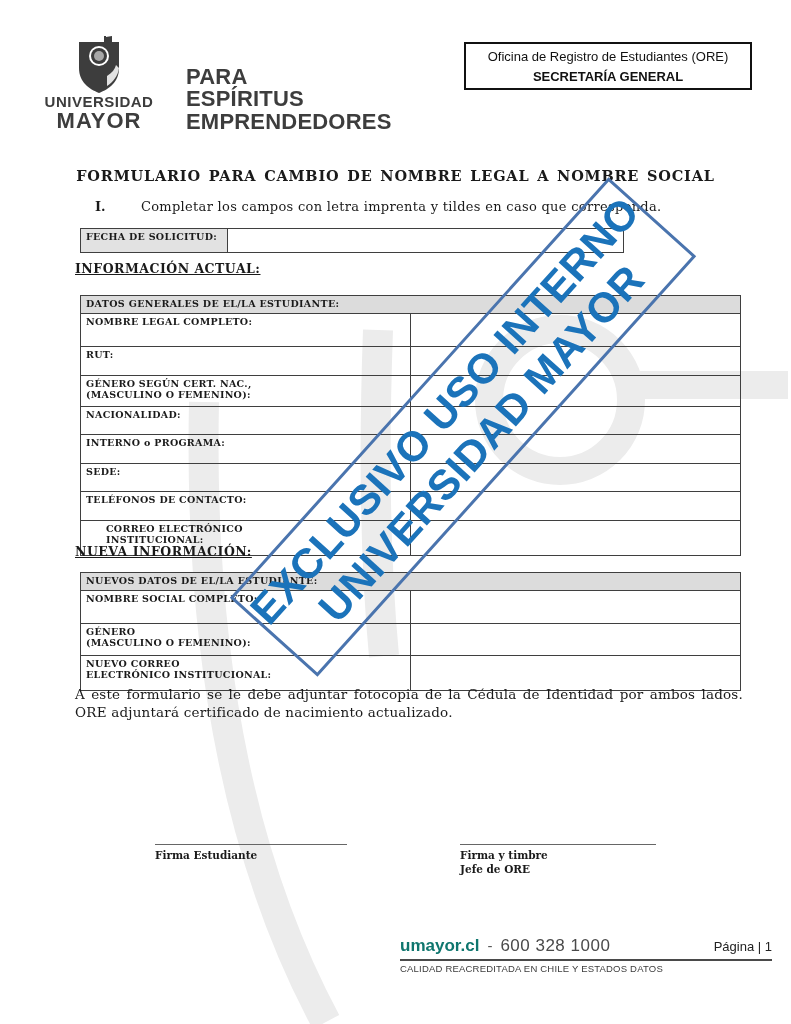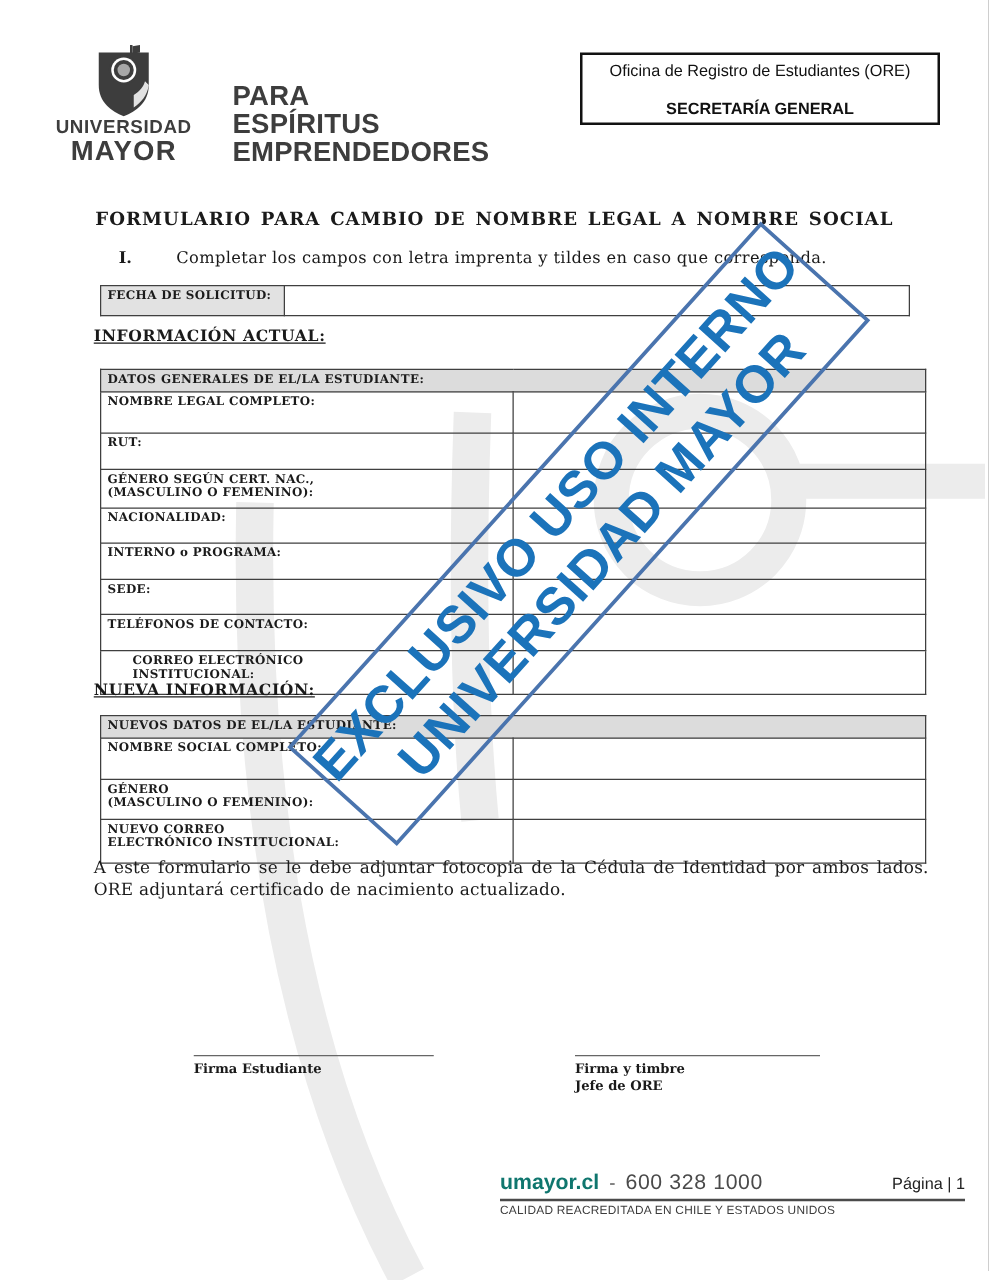--- a/index.html
+++ b/index.html
@@ -15,35 +15,35 @@
   .shield-col{display:flex;flex-direction:column;align-items:center;width:118px;}
   .brand-universidad{font-family:"Liberation Sans",sans-serif;font-weight:700;font-size:15px;letter-spacing:.5px;color:#3d3d3d;line-height:1.05;}
   .brand-mayor{font-family:"Liberation Sans",sans-serif;font-weight:700;font-size:22px;letter-spacing:1px;color:#3d3d3d;line-height:1;}
   .tagline{margin-left:28px;font-family:"Liberation Sans",sans-serif;font-weight:700;color:#3d3d3d;font-size:22px;line-height:1.02;letter-spacing:.2px;margin-top:30px;}
   .office-box{
     position:absolute;left:464px;top:42px;width:272px;z-index:1;
     border:2px solid #111;padding:5px 6px 4px;text-align:center;
     font-family:"Liberation Sans",sans-serif;
   }
   .office-box .l1{font-size:13px;color:#111;}
-  .office-box .l2{font-size:13px;font-weight:700;color:#111;margin-top:15px;}
+  .office-box .l2{font-size:13px;font-weight:700;color:#111;margin-top:5px;}
   
   .page-title{position:absolute;left:0;top:167px;width:100%;text-align:center;
     font-weight:700;font-size:14.5px;letter-spacing:.8px;word-spacing:2px;z-index:1;}
   .instruction{position:absolute;left:95px;top:199px;display:flex;z-index:1;font-size:13px;}
   .instruction .num{font-weight:700;width:46px;}
   .instruction .txt{letter-spacing:.3px;}
   
   table{border-collapse:collapse;table-layout:fixed;}
   td,th{border:1px solid #3f3f3f;padding:2px 5px;font-size:9.5px;vertical-align:top;}
   .form-table{position:absolute;left:80px;width:661px;z-index:1;background:transparent;border:1.5px solid #3f3f3f;}
   .hdr-cell{background:#dcdcdc;font-weight:700;letter-spacing:.35px;height:13px;}
   .lbl{font-weight:700;letter-spacing:.3px;white-space:pre-line;width:148px;}
   .val{background:transparent;}
-  #fecha-table{position:absolute;left:80px;top:228px;width:648px;z-index:1;border:1.5px solid #3f3f3f;}
+  #fecha-table{position:absolute;left:80px;top:228px;width:544px;z-index:1;border:1.5px solid #3f3f3f;}
   #fecha-table .lbl{background:#e2e2e2;width:136px;height:19px;}
   #table1{top:295px;}
   #table2{top:572px;}
   #table1 tbody tr:nth-child(1) td{height:28px;}
   #table1 tbody tr:nth-child(2) td{height:24px;}
   #table1 tbody tr:nth-child(3) td{height:26px;}
   #table1 tbody tr:nth-child(4) td{height:23px;}
   #table1 tbody tr:nth-child(5) td{height:24px;}
   #table1 tbody tr:nth-child(6) td{height:23px;}
   #table1 tbody tr:nth-child(7) td{height:24px;}
@@ -225,21 +225,21 @@
   </div>
 
   <div class="footer">
     <div class="row1">
       <span class="site">umayor.cl</span>
       <span class="dash">-</span>
       <span class="phone">600 328 1000</span>
       <span class="pagenum">Página | 1</span>
     </div>
     <div class="rule"></div>
-    <div class="accr">CALIDAD REACREDITADA EN CHILE Y ESTADOS UNIDOS</div>
+    <div class="accr">CALIDAD REACREDITADA EN CHILE Y ESTADOS DATOS</div>
   </div>
 
   <div class="stamp">
     <div class="wline">EXCLUSIVO USO INTERNO</div>
     <div class="wline">UNIVERSIDAD MAYOR</div>
   </div>
 
 </div>
 
 </body></html>

